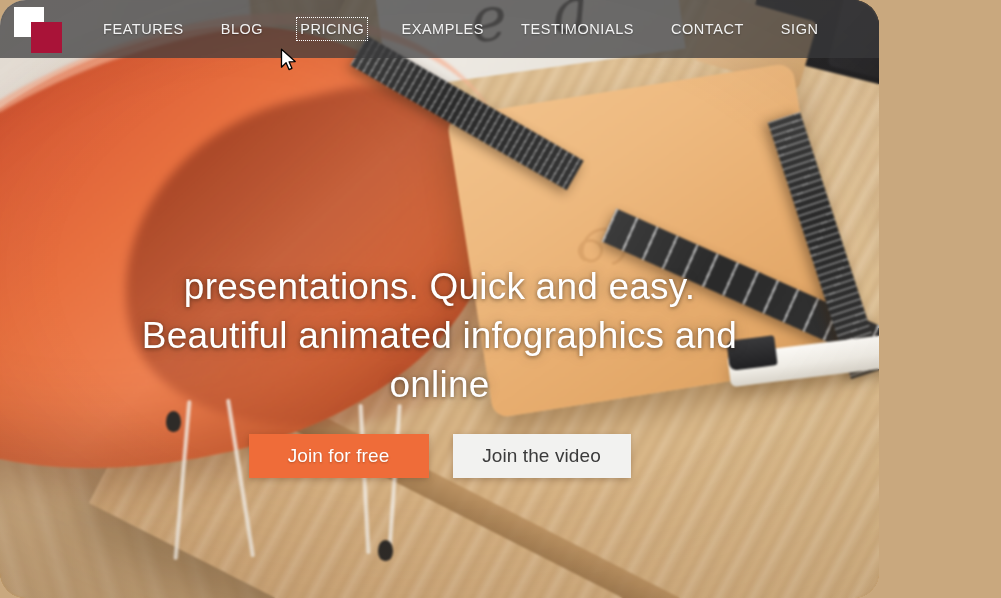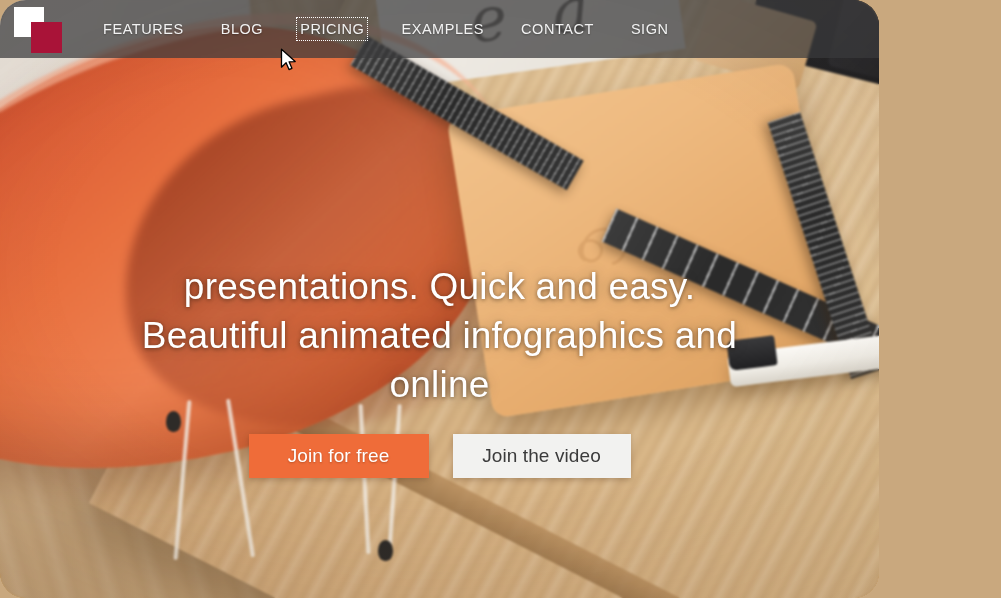--- a/index.html
+++ b/index.html
@@ -485,20 +485,21 @@
     <div class="logo">
       <div class="logo-sq-white"></div>
       <div class="logo-sq-red"></div>
     </div>
 
     <nav class="nav-links">
       <a class="nav-link" href="#">FEATURES</a>
       <a class="nav-link" href="#">BLOG</a>
       <a class="nav-link focused" href="#">PRICING</a>
       <a class="nav-link" href="#">EXAMPLES</a>
+      <a class="nav-link" href="#">TESTIMONIALS</a>
       <a class="nav-link" href="#">CONTACT</a>
       <a class="nav-link" href="#">SIGN</a>
     </nav>
 
   </div>
 
   <div class="hero-content">
     <h1 class="headline">
       <span style="display: block;">presentations. Quick and easy.</span>
       <span style="display: block;">Beautiful animated infographics and online</span>

